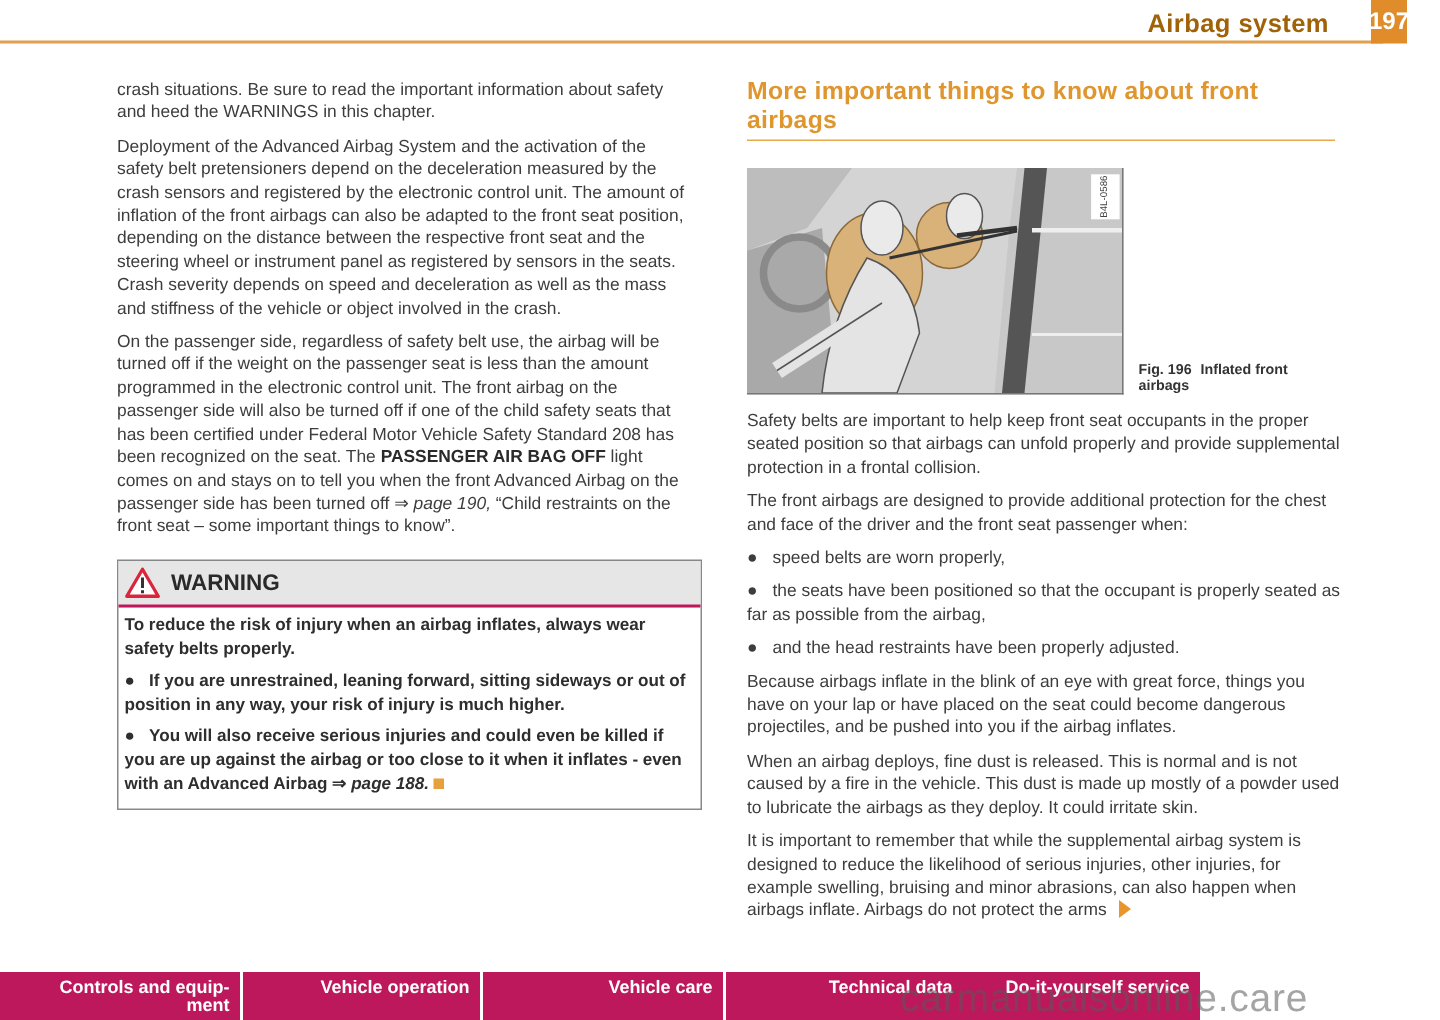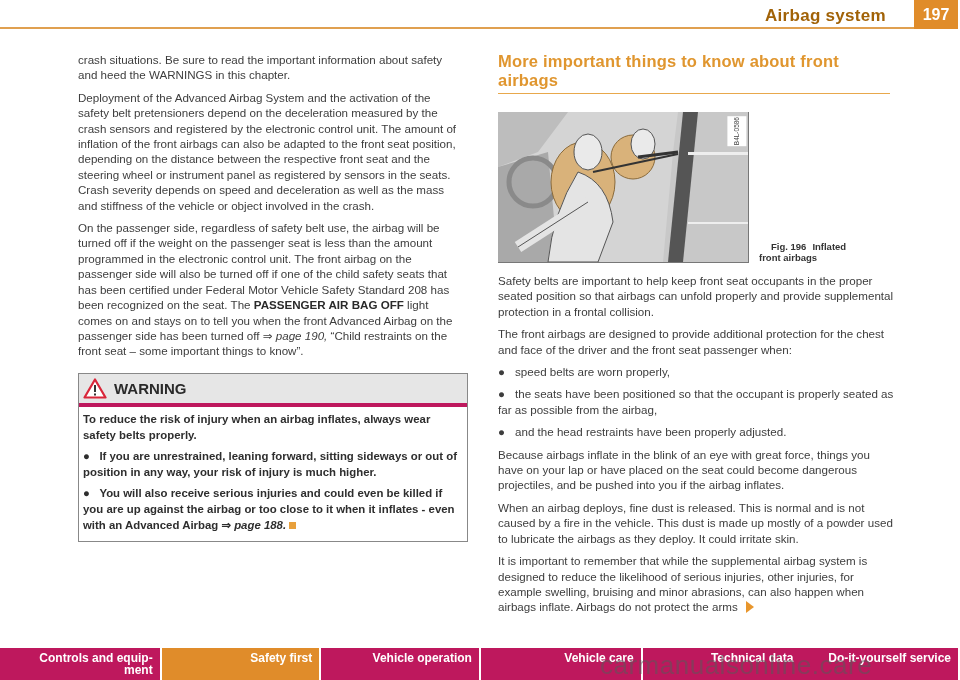--- a/index.html
+++ b/index.html
@@ -9,37 +9,37 @@
     font-family: "Liberation Sans", sans-serif;
   }
   .header-rule {
     position: absolute; left: 0; top: 27px; width: 922px; height: 2px; background: #e0a050;
   }
   .header-title {
     position: absolute; left: 700px; top: 6px; width: 186px; text-align: right;
     font-size: 17px; font-weight: bold; color: #a16207; letter-spacing: 0.3px;
   }
   .page-num {
-    position: absolute; left: 914px; top: 0; width: 44px; height: 29px;
+    position: absolute; left: 914px; top: 0; width: 24px; height: 29px;
     background: #e08c2a; color: #fff; font-weight: bold; font-size: 16px;
     display: flex; align-items: center; justify-content: center;
   }
   .col { position: absolute; font-size: 11.6px; line-height: 15.4px; color: #3d3d3d; }
   .col-left { left: 78px; top: 52px; width: 385px; }
   .col-right { left: 498px; top: 52px; width: 400px; }
   p { margin: 0 0 7px 0; }
   .bold { font-weight: bold; color: #2a2a2a; }
   .ital { font-style: italic; }
 
   .warn-box {
     border: 1px solid #888; margin-top: 14px; width: 388px;
   }
   .warn-head {
     background: #e6e6e6; height: 29px; display: flex; align-items: center;
-    border-bottom: 4px solid #be185d; padding-left: 4px;
+    border-bottom: 2px solid #be185d; padding-left: 4px;
   }
   .warn-icon { width: 24px; height: 21px; margin-right: 7px; }
   .warn-title { font-weight: bold; font-size: 15px; color: #2a2a2a; }
   .warn-body { padding: 4px 4px 3px 4px; font-weight: bold; font-size: 11.4px; line-height: 16px; color: #2e2e2e; }
   .warn-body p { margin: 0 0 5px 0; }
   .end-mark { display: inline-block; width: 7px; height: 7px; background: #e8a03c; margin-left: 3px; vertical-align: 0px; }
 
   .section-title {
     color: #e0962f; font-weight: bold; font-size: 16.5px; line-height: 19px; letter-spacing: 0.2px;
     padding-bottom: 3px; border-bottom: 1px solid #e8a84c; width: 392px;
@@ -50,21 +50,21 @@
     position: relative; overflow: hidden; background: #d8d8d8;
   }
   .fig-code {
     position: absolute; right: 2px; top: 4px; background: #fff; font-size: 6.5px; color: #444;
     writing-mode: vertical-rl; transform: rotate(180deg); padding: 1px 2px;
   }
   .fig-caption {
     align-self: flex-end; margin-left: 10px; font-size: 9.5px; line-height: 11px;
     font-weight: bold; color: #333; width: 110px;
   }
-  .fig-caption .num { margin-right: 6px; margin-left: 12px; }
+  .fig-caption .num { margin-right: 6px; }
   .bullet-wrap { margin: 0 0 7px 0; }
   .bullet-wrap .dot { display: inline-block; width: 17px; font-weight: bold; }
   .cont-arrow {
     display: inline-block; width: 0; height: 0; border-top: 6px solid transparent;
     border-bottom: 6px solid transparent; border-left: 8px solid #e8962c; margin-left: 8px; vertical-align: -2px;
   }
   .footer {
     position: absolute; left: 0; top: 648px; width: 960px; height: 32px; display: flex;
   }
   .tab {
@@ -149,19 +149,18 @@
     <div class="bullet-wrap"><span class="dot">●</span><span>and the head restraints have been properly adjusted.</span></div>
     <p>Because airbags inflate in the blink of an eye with great force, things you have on your lap or have placed on the seat could become dangerous projectiles, and be pushed into you if the airbag inflates.</p>
     <p>When an airbag deploys, fine dust is released. This is normal and is not caused by a fire in the vehicle. This dust is made up mostly of a powder used to lubricate the airbags as they deploy. It could irritate skin.</p>
     <p><span>It is important to remember that while the supplemental airbag system is designed to reduce the likelihood of serious injuries, other injuries, for example swelling, bruising and minor abrasions, can also happen when airbags inflate. Airbags do not protect the arms</span><span class="cont-arrow"></span></p>
   </div>
 </div>
 
 <div class="footer">
   <div class="tab" style="width:160px; white-space:pre-line;">Controls and equip-
 ment</div>
-  <div class="tab active" style="width:158px;">Safety first</div>
   <div class="tab" style="width:158px;">Vehicle operation</div>
   <div class="tab" style="width:160px;padding-left:44px;">Vehicle care</div>
   <div class="tab" style="width:158px; margin-right:0;">Technical data</div>
   <div class="tab" style="width:158px;">Do-it-yourself service</div>
 </div>
 <div class="watermark">carmanualsonline.care</div>
 
 </body></html>

